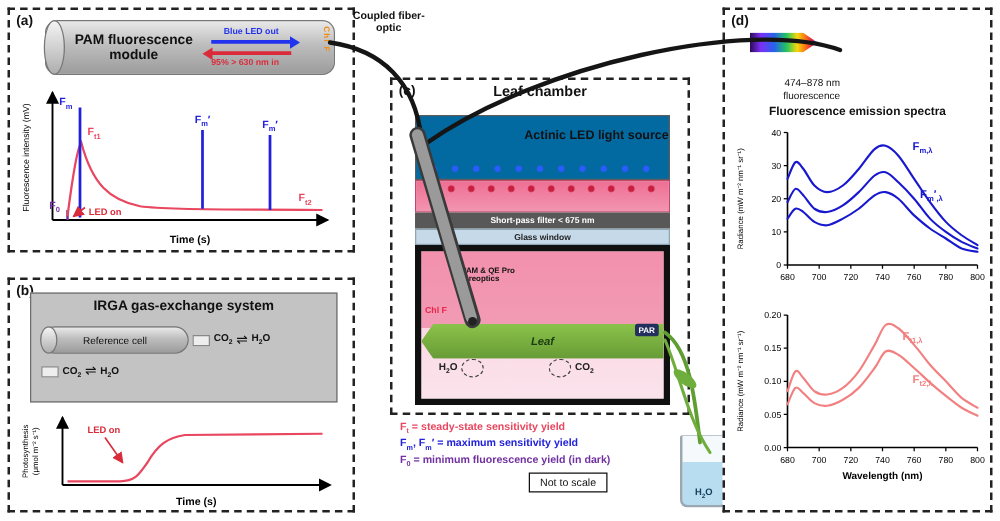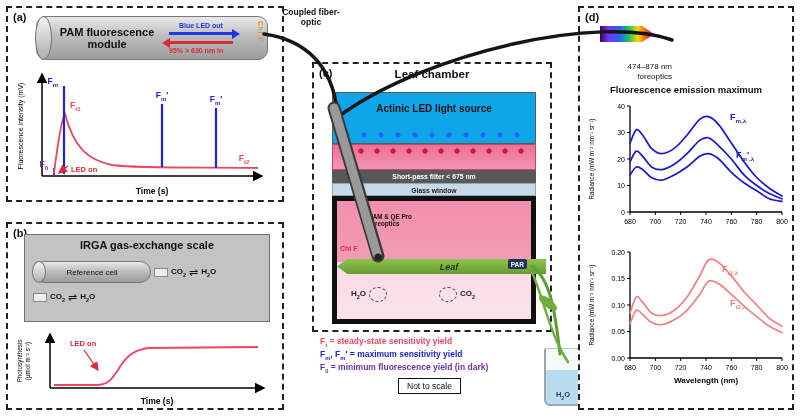--- a/index.html
+++ b/index.html
@@ -36,51 +36,51 @@
   .cellrow{position:absolute;left:8px;display:flex;align-items:center;gap:3px;}
   .cyl.small{width:118px;height:22px;display:flex;align-items:center;justify-content:center;
        font-size:8px;border-radius:11px;}
   .cyl.small::before{width:12px;}
   .stub{width:12px;height:7px;background:#eee;border:1px solid #888;}
   .gas{font-size:8px;font-weight:bold;}
   .exch{font-size:11px;line-height:1;}
   .bchart{position:absolute;left:4px;top:102px;}
   
   .lc-title{position:absolute;top:4px;left:0;right:0;text-align:center;font-weight:bold;font-size:11.5px;}
-  .actinic{position:absolute;left:18px;top:28px;width:204px;height:52px;background:#0ea5e9;
-       border:1.5px solid #5c5c5c;box-sizing:border-box;text-align:center;font-weight:bold;
+  .actinic{position:absolute;left:18px;top:28px;width:204px;height:52px;background:#0369a1;
+       border:1.5px solid #5c5c5c;box-sizing:border-box;text-align:right;font-weight:bold;
        font-size:10px;padding-top:10px;}
   .leds-blue{position:absolute;left:10px;bottom:4px;right:10px;height:8px;background-repeat:repeat-x;
        background-image:radial-gradient(circle at 4px 4px,#2a5cff 2.2px,rgba(0,0,0,0) 2.9px);background-size:17px 8px;}
   .pinkfield{position:absolute;left:18px;top:80px;width:204px;height:26px;
        background:linear-gradient(180deg,#ee6f93,#f295b1);border:1px solid #c2496c;box-sizing:border-box;}
   .leds-red{position:absolute;left:8px;top:2px;right:8px;height:8px;background-repeat:repeat-x;
        background-image:radial-gradient(circle at 4px 4px,#c91f3e 2.4px,rgba(0,0,0,0) 3px);background-size:16px 8px;}
   .filterbar{position:absolute;left:18px;top:106px;width:204px;height:13px;background:#585858;
        color:#fff;font-size:6.8px;font-weight:bold;text-align:center;line-height:13px;}
   .glassbar{position:absolute;left:18px;top:119px;width:204px;height:13px;background:#c6d9e8;
        color:#222;font-size:6.8px;font-weight:bold;text-align:center;line-height:13px;border:1px solid #8fa6b5;box-sizing:border-box;}
   .chamber{position:absolute;left:18px;top:132px;width:204px;height:128px;border:5px solid #101010;
        box-sizing:border-box;background:linear-gradient(180deg,#f290ad 0%,#f29bb5 52%,#fad9e4 52%,#fbe3ec 100%);}
   .foreoptics{position:absolute;left:32px;top:12px;width:56px;font-size:6.3px;line-height:1.15;color:#111;font-weight:bold;}
   .chlf{position:absolute;left:3px;top:44px;font-size:7px;font-weight:bold;color:#e8274b;}
-  .leaf{position:absolute;left:0;top:58px;width:100%;height:15px;
+  .leaf{position:absolute;left:0;top:58px;width:100%;height:28px;
        background:linear-gradient(180deg,#8cc34a,#679b36);
        clip-path:polygon(0 50%,5% 0,100% 0,100% 100%,5% 100%);
-       display:flex;align-items:center;justify-content:center;padding-left:15px;}
+       display:flex;align-items:center;justify-content:center;}
   .leaf-txt{font-style:italic;font-weight:bold;font-size:9px;color:#1c3d10;}
   .par{position:absolute;right:4px;top:58px;background:#23305e;color:#fff;font-size:6.5px;
        font-weight:bold;padding:1.5px 3px;border-radius:2px;}
   .gasgrp{position:absolute;display:flex;align-items:center;gap:3px;}
   .gastxt{font-size:8px;font-weight:bold;color:#222;}
   .gascircle{display:inline-block;width:16px;height:13px;border:1.3px dashed #444;border-radius:50%;}
   
   .legend-line{position:absolute;font-size:8.5px;font-weight:bold;white-space:nowrap;}
   .nts-box{position:absolute;border:1.5px solid #111;background:#fff;font-size:8.5px;
-       padding:2px 8px;text-align:right;}
+       padding:2px 8px;text-align:right;margin-left:25px;}
   
   .fiberlab{position:absolute;left:282px;top:8px;width:58px;text-align:center;
        font-weight:bold;font-size:8.5px;line-height:1.15;}
   
   .rainbow{position:absolute;left:20px;top:18px;width:54px;height:16px;
        background:linear-gradient(90deg,#2d0a57,#7b2ff7 16%,#2563eb 36%,#22c55e 54%,#f5d90a 70%,#f97316 82%,#e11d48 92%,#3b82f6);
        clip-path:polygon(0 0,78% 0,100% 50%,78% 100%,0 100%);}
   .senscap{position:absolute;left:0px;top:38px;width:92px;text-align:right;font-size:8px;font-weight:normal;line-height:1.2;margin-top:16px;}
   .qebox{position:absolute;left:94px;top:12px;width:112px;height:50px;background:#b5b5b5;
        border:1.5px solid #555;box-sizing:border-box;display:flex;flex-direction:column;
@@ -146,21 +146,21 @@
       <text x="204" y="38" text-anchor="middle" class="svglab" fill="#2020dd"><tspan>F</tspan><tspan class="svgsub" dy="3">m</tspan><tspan dy="-3">′</tspan></text>
       <text x="232" y="97" text-anchor="middle" class="svglab" fill="#e8475f"><tspan>F</tspan><tspan class="svgsub" dy="3">t2</tspan></text>
       <text x="59" y="108" font-size="7.5" font-weight="bold" fill="#d92b3a">LED on</text>
     </svg>
   </div>
 
   <div class="panel" style="left:6px;top:222px;width:278px;height:188px">
     <div class="tag">(b)</div>
 
     <div class="irga-box">
-      <div class="irga-title">IRGA gas-exchange scale</div>
+      <div class="irga-title">IRGA gas-exchange system</div>
       <div class="cellrow" style="top:26px">
         <div class="cyl small">
             <span>Reference cell</span>
           </div>
         <div class="stub"></div>
         <span class="gas"><span>CO</span><sub>2</sub></span>
         <span class="exch">⇌</span>
         <span class="gas"><span>H</span><sub>2</sub><span>O</span></span>
       </div>
       <div class="cellrow" style="top:57px">
@@ -238,23 +238,23 @@
 
   <div class="beaker">
     <span class="beaker-label"><span>H</span><sub>2</sub><span>O</span></span>
   </div>
 
   <div class="panel" style="left:578px;top:6px;width:216px;height:404px">
     <div class="tag">(d)</div>
     <div class="rainbow"></div>
     <div class="senscap">
       <div>474–878 nm</div>
-      <div>foreoptics</div>
-    </div>
-    <div class="spectitle">Fluorescence emission maximum</div>
+      <div>fluorescence</div>
+    </div>
+    <div class="spectitle">Fluorescence emission spectra</div>
 
     <div class="chartwrap" style="left:4px;top:92px">
       <svg id="spec-blue" width="208" height="128" viewBox="0 0 208 128">
           <path d="M46 6 L46 112 L198 112" fill="none" stroke="#000" stroke-width="1.3"></path>
           <line x1="43" y1="112" x2="46" y2="112" stroke="#000" stroke-width="1"></line>
           <text x="41" y="114.5" text-anchor="end" font-size="7">0</text>
           <line x1="43" y1="85.5" x2="46" y2="85.5" stroke="#000" stroke-width="1"></line>
           <text x="41" y="88" text-anchor="end" font-size="7">10</text>
           <line x1="43" y1="59" x2="46" y2="59" stroke="#000" stroke-width="1"></line>
           <text x="41" y="61.5" text-anchor="end" font-size="7">20</text>

